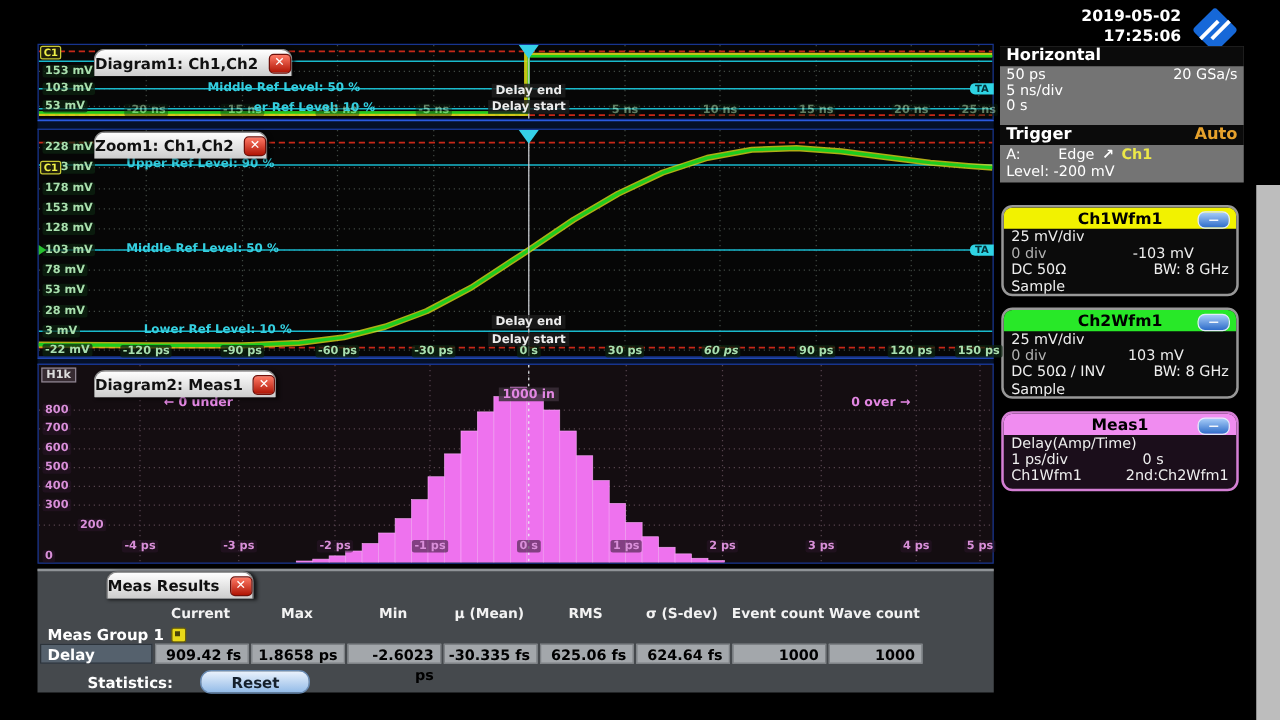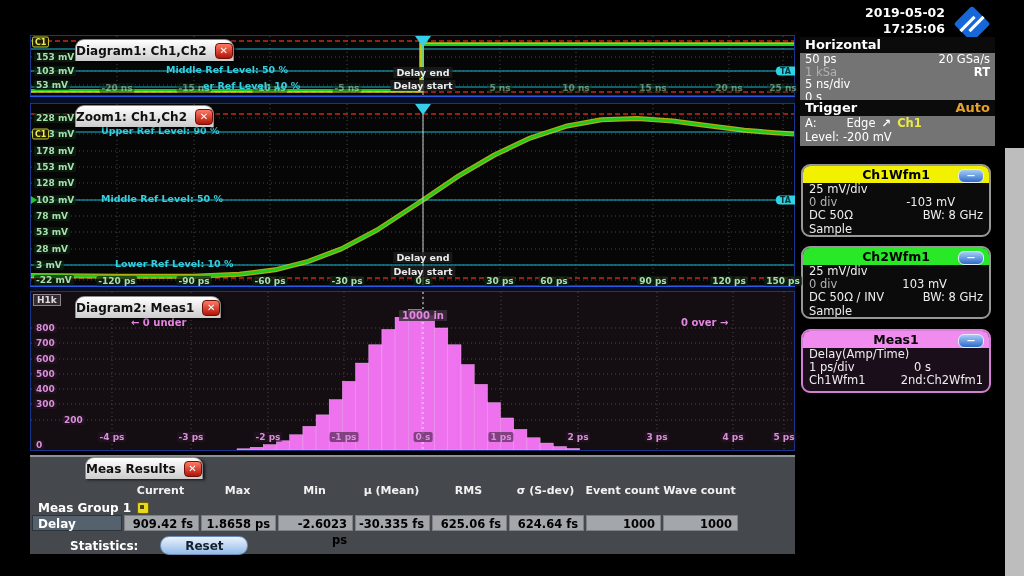--- a/index.html
+++ b/index.html
@@ -196,21 +196,21 @@
     <div class="ticklab ylab wf-lab" style="left: 3px; top: 128px;">53 mV</div>
     <div class="ticklab ylab wf-lab" style="left: 3px; top: 145px;">28 mV</div>
     <div class="ticklab ylab wf-lab" style="left: 3px; top: 161px;">3 mV</div>
     <div class="ticklab ylab wf-lab" style="left: 3px; top: 176px;">-22 mV</div>
     <div class="ticklab wf-lab" style="left: 86px; top: 177px;">-120 ps</div>
     <div class="ticklab wf-lab" style="left: 163px; top: 177px;">-90 ps</div>
     <div class="ticklab wf-lab" style="left: 239px; top: 177px;">-60 ps</div>
     <div class="ticklab wf-lab" style="left: 316px; top: 177px;">-30 ps</div>
     <div class="ticklab wf-lab" style="left: 392px; top: 177px;">0 s</div>
     <div class="ticklab wf-lab" style="left: 469px; top: 177px;">30 ps</div>
-    <div class="ticklab wf-lab" style="left: 523px; top: 177px;">60 ps</div>
+    <div class="ticklab wf-lab" style="left: 546px; top: 177px; font-style: italic;">60 ps</div>
     <div class="ticklab wf-lab" style="left: 622px; top: 177px;">90 ps</div>
     <div class="ticklab wf-lab" style="left: 698px; top: 177px;">120 ps</div>
     <div class="ticklab wf-lab" style="left: 752px; top: 177px;">150 ps</div>
     <div class="reflab" style="left: 70px; top: 28px;">Upper Ref Level: 90 %</div>
     <div class="reflab" style="left: 70px; top: 96px;">Middle Ref Level: 50 %</div>
     <div class="reflab" style="left: 84px; top: 161px;">Lower Ref Level: 10 %</div>
     <div class="mklab" style="left: 392px; top: 148px;">Delay end</div>
     <div class="mklab" style="left: 392px; top: 162px;">Delay start</div>
     <div class="badge-c1" style="left: 1px; top: 30px;">C1</div>
     <div class="badge-ta" style="left: auto; top: 96px; right: -1px;">TA</div>
@@ -303,24 +303,20 @@
 
 <div class="sbpanel" id="horiz" style="top:37px;height:63px">
   <div class="sbtitle">
       <span>Horizontal</span>
     </div>
   <div class="sbrow">
       <span>50 ps</span>
     <span>20 GSa/s</span>
     </div>
   <div class="sbrow">
-      <span class="dim">1 kSa</span>
-    <span class="bold">RT</span>
-    </div>
-  <div class="sbrow">
       <span>5 ns/div</span>
     </div>
   <div class="sbrow">
       <span>0 s</span>
     </div>
 </div>
 
 <div class="sbpanel" id="trig" style="top:100px;height:46px">
   <div class="sbtitle">
       <span>Trigger</span>

